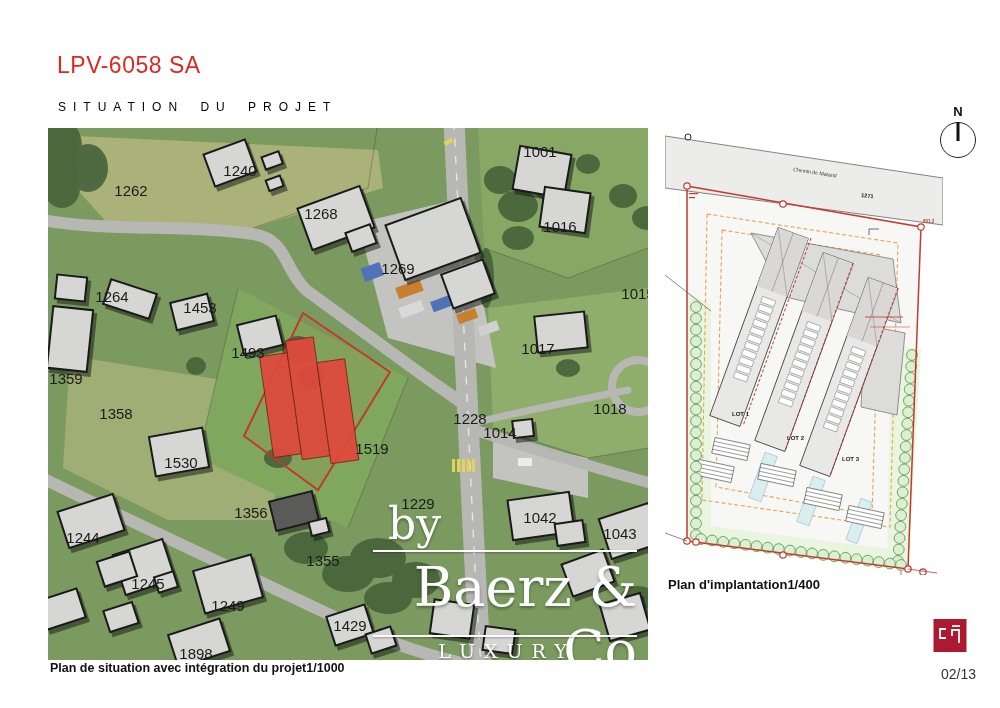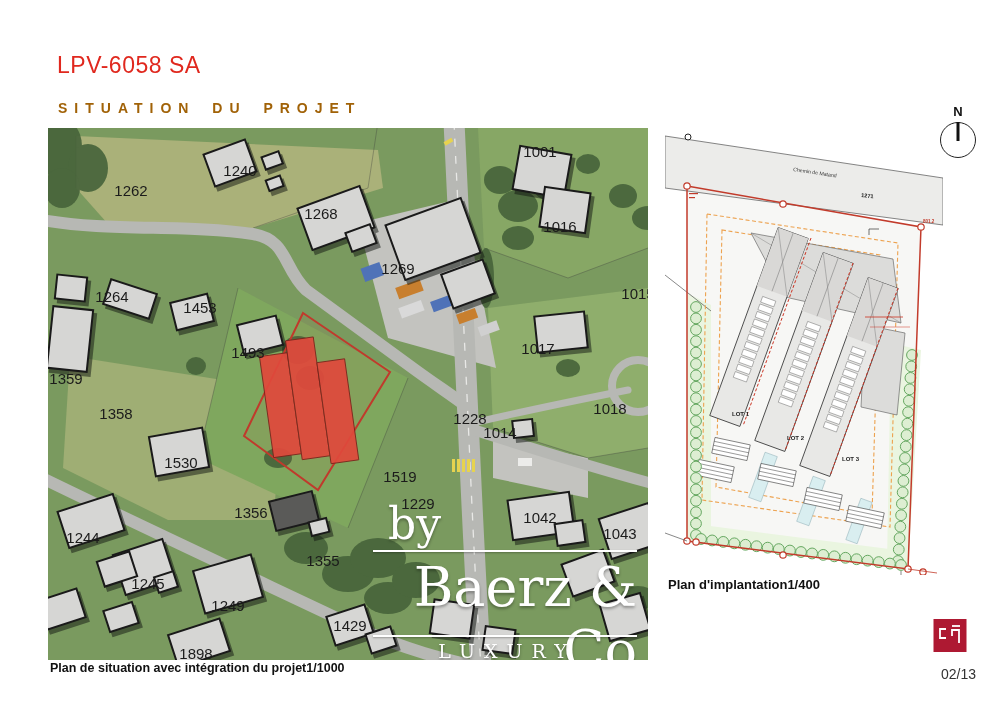--- a/index.html
+++ b/index.html
@@ -1,21 +1,21 @@
 <!DOCTYPE html>
 <html><head>
 <meta charset="utf-8">
 <style>
   html,body{margin:0;padding:0;background:#fff;}
   body{width:1000px;height:708px;position:relative;overflow:hidden;
        font-family:"Liberation Sans",sans-serif;}
   .abs{position:absolute;}
   
   #title{left:57px;top:52px;font-size:23px;font-weight:400;color:#e0281e;letter-spacing:.5px;}
-  #subtitle{left:58px;top:100px;font-size:14px;font-weight:700;color:#a16207;
+  #subtitle{left:58px;top:100px;font-size:12px;font-weight:400;color:#000000;
             letter-spacing:7px;word-spacing:6px;}
   
   #map{left:48px;top:128px;width:600px;height:532px;overflow:hidden;background:#7a9a5f;}
   #map svg{position:absolute;left:0;top:0;}
   .plabel{position:absolute;transform:translate(-50%,-50%);font-size:15px;color:#1b1b1b;
           white-space:nowrap;font-family:"Liberation Sans",sans-serif;}
   
   .wm{color:#fff;text-shadow:0 2px 3px rgba(0,0,0,.35);font-family:"DejaVu Serif",serif;}
   #wm-by{left:340px;top:370px;font-size:44px;}
   .wm-line{position:absolute;left:325px;width:264px;height:2px;background:#fff;
@@ -172,21 +172,21 @@
       <span class="plabel" style="left: 512px; top: 98px;">1016</span>
       <span class="plabel" style="left: 590px; top: 165px;">1015</span>
       <span class="plabel" style="left: 64px; top: 168px;">1264</span>
       <span class="plabel" style="left: 152px; top: 179px;">1453</span>
       <span class="plabel" style="left: 200px; top: 224px;">1493</span>
       <span class="plabel" style="left: 18px; top: 250px;">1359</span>
       <span class="plabel" style="left: 68px; top: 285px;">1358</span>
       <span class="plabel" style="left: 133px; top: 334px;">1530</span>
       <span class="plabel" style="left: 203px; top: 384px;">1356</span>
       <span class="plabel" style="left: 275px; top: 432px;">1355</span>
-      <span class="plabel" style="left: 352px; top: 320px; margin-top: 28px;">1519</span>
+      <span class="plabel" style="left: 324px; top: 320px;">1519</span>
       <span class="plabel" style="left: 422px; top: 290px;">1228</span>
       <span class="plabel" style="left: 452px; top: 304px;">1014</span>
       <span class="plabel" style="left: 490px; top: 220px;">1017</span>
       <span class="plabel" style="left: 562px; top: 280px;">1018</span>
       <span class="plabel" style="left: 370px; top: 375px;">1229</span>
       <span class="plabel" style="left: 492px; top: 389px;">1042</span>
       <span class="plabel" style="left: 572px; top: 405px;">1043</span>
       <span class="plabel" style="left: 35px; top: 409px;">1244</span>
       <span class="plabel" style="left: 100px; top: 455px;">1245</span>
       <span class="plabel" style="left: 180px; top: 477px;">1249</span>

